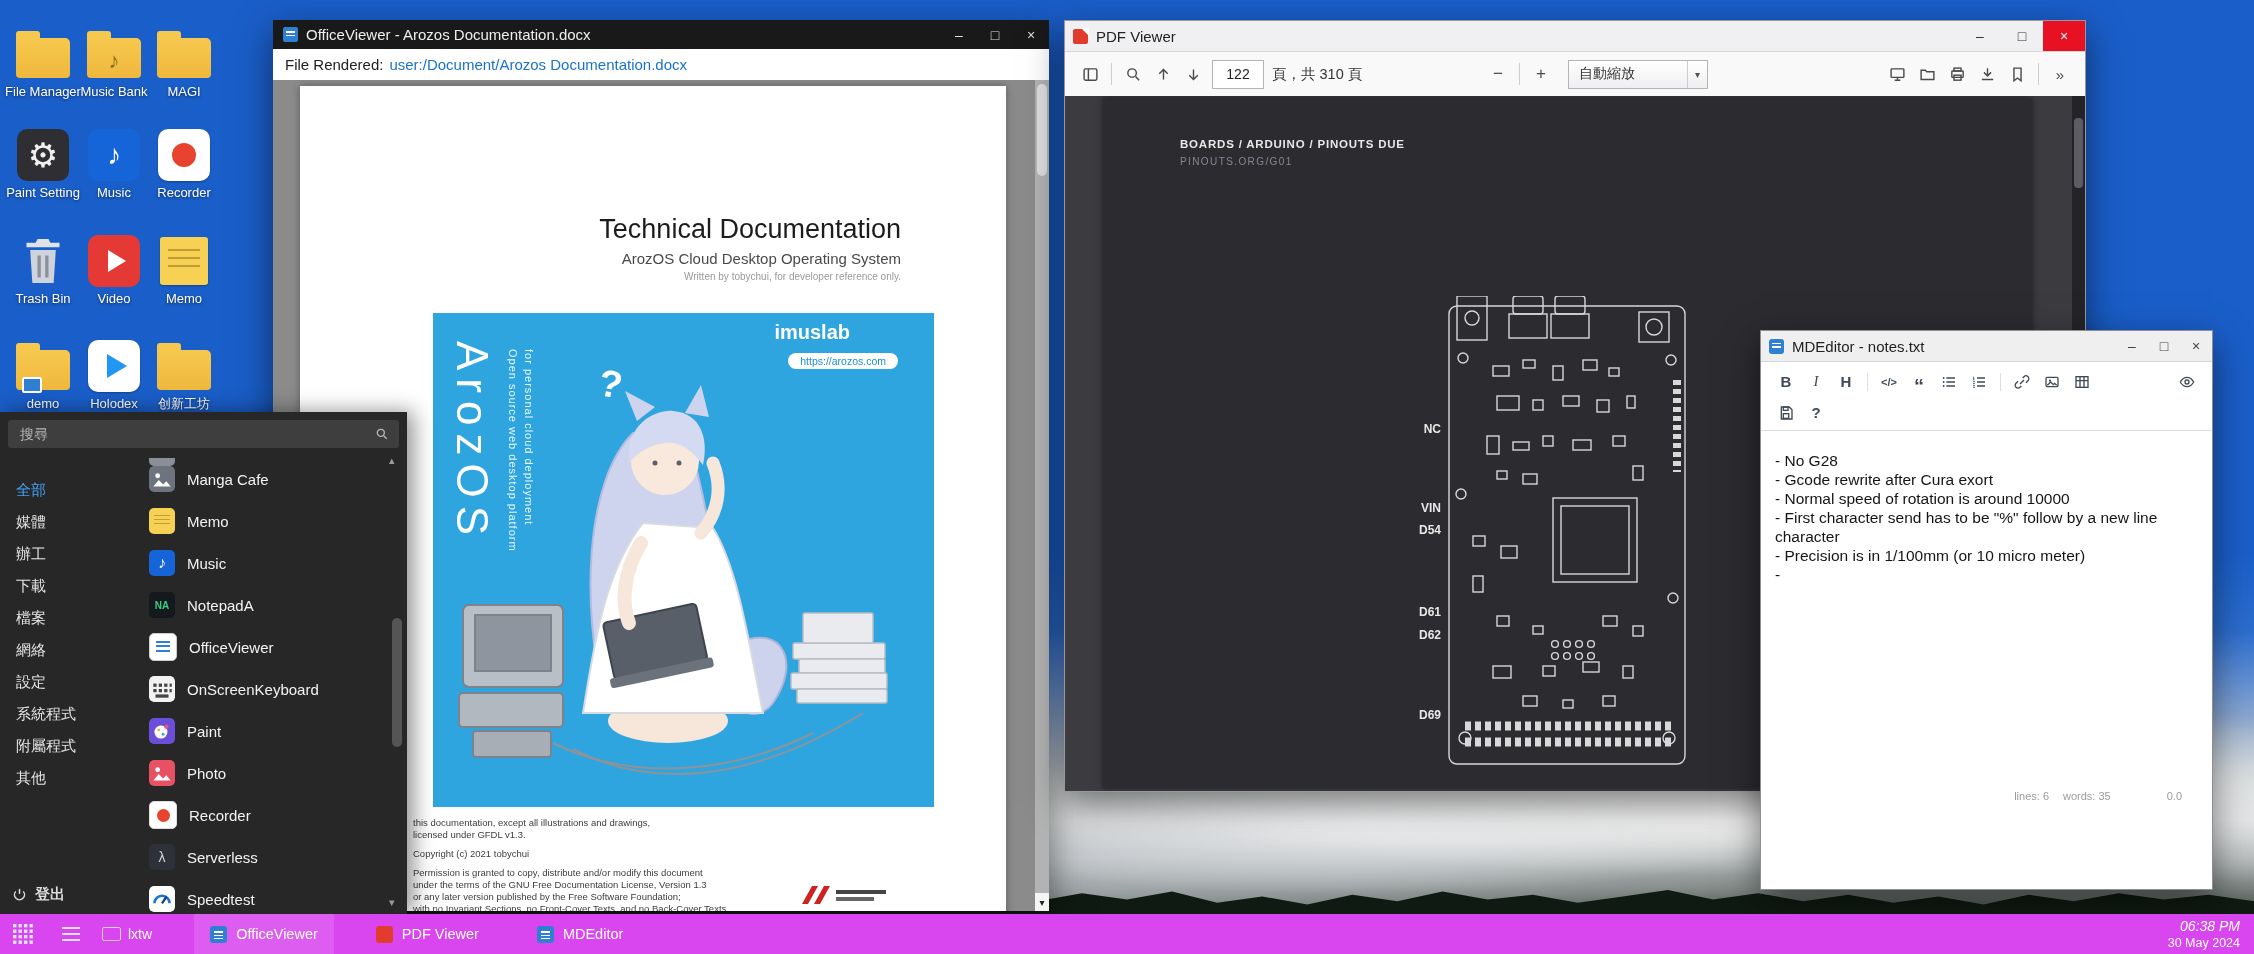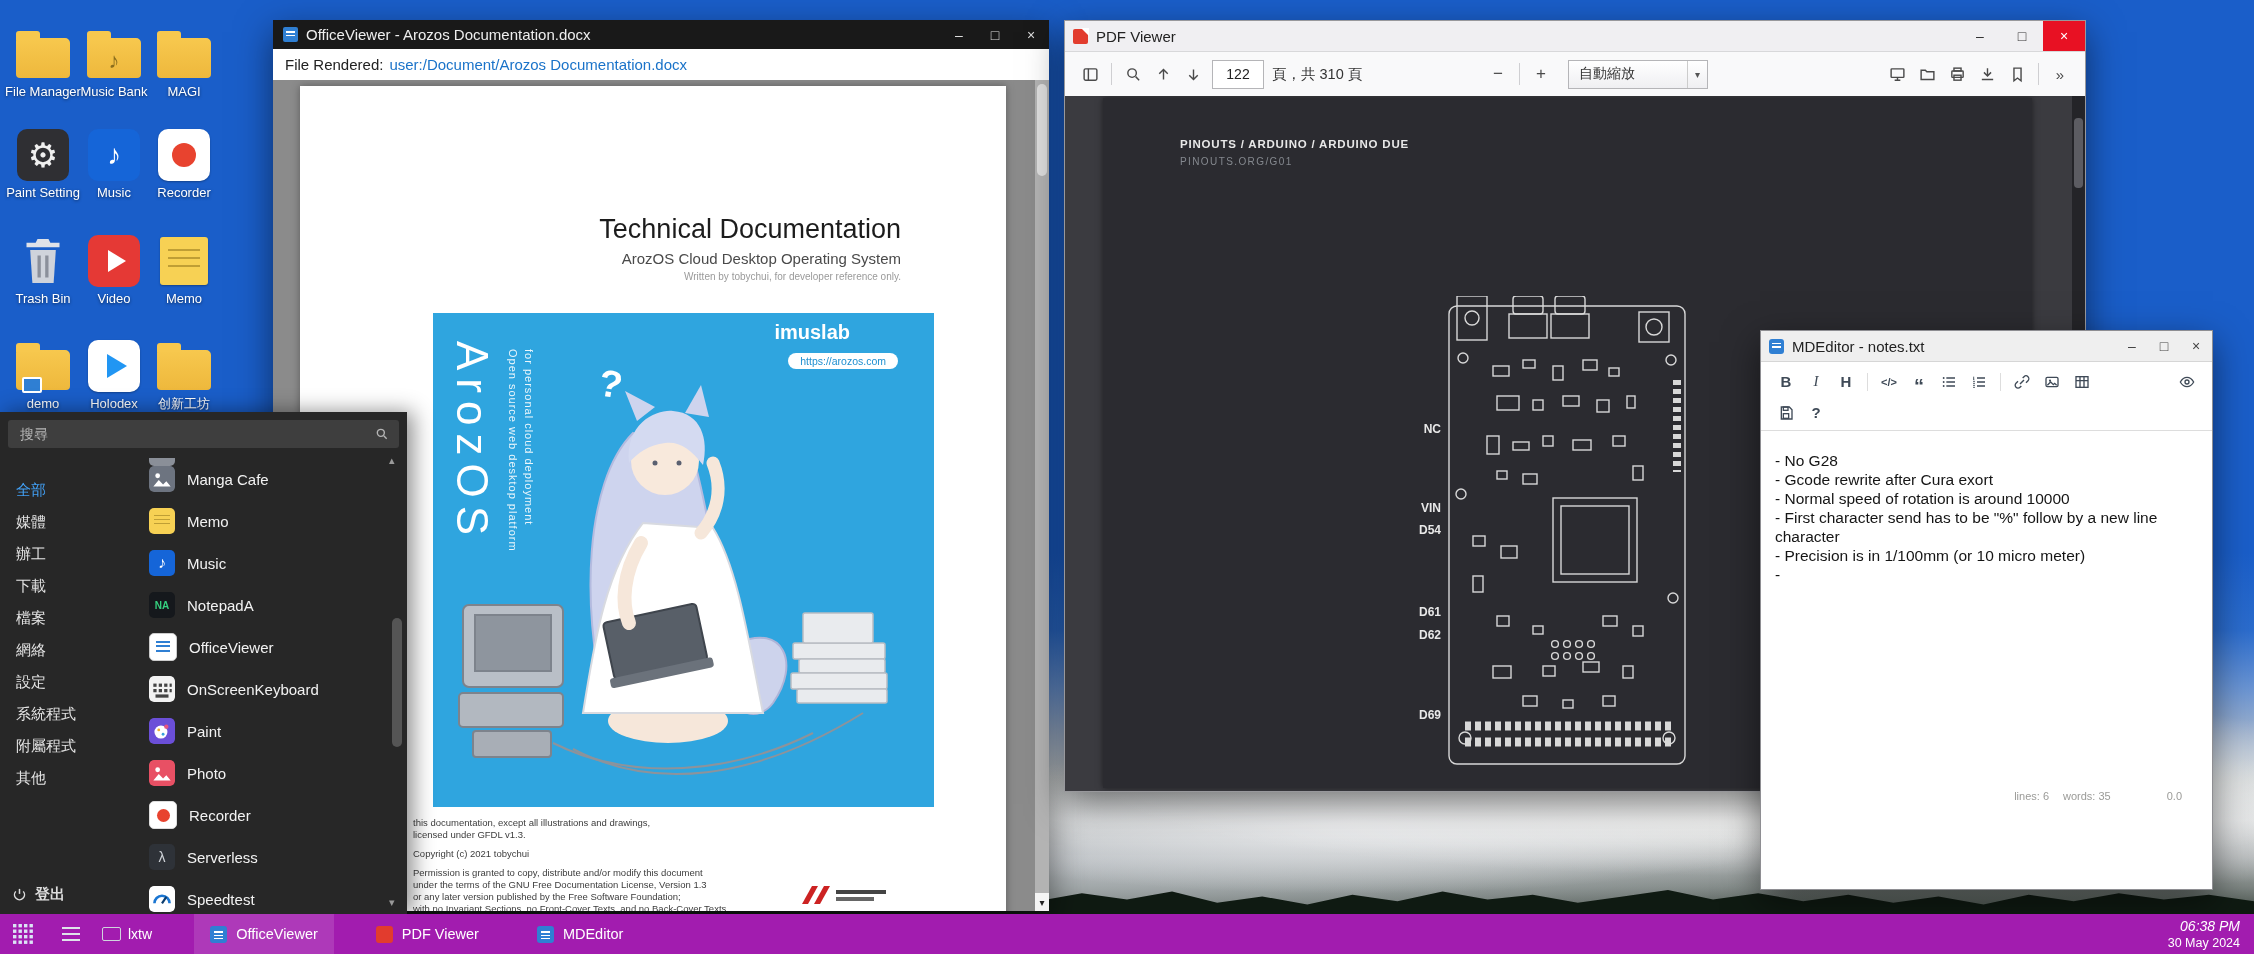--- a/index.html
+++ b/index.html
@@ -149,21 +149,21 @@
   .ai.ov::after{content:"";width:14px;height:12px;background:repeating-linear-gradient(#2f7fd3 0 2px,transparent 2px 4.5px);}
   .ai.rec{background:#fff;border:1px solid #ddd;}
   .ai.rec::after{content:"";width:13px;height:13px;border-radius:50%;background:#e8432f;}
   .ai.srv{background:#2e3238;color:#cfd3d8;font-size:14px;font-weight:normal;}
   .partial-ic{position:absolute;left:12px;top:-18px;}
   .apps-scroll{position:absolute;left:392px;top:206px;width:10px;height:129px;background:#555;border-radius:5px;cursor:pointer;}
   .scroll-up{position:absolute;left:389px;top:42px;color:#9a9a9a;font-size:11px;cursor:pointer;}
   .scroll-down{position:absolute;left:389px;top:484px;color:#9a9a9a;font-size:11px;cursor:pointer;}
 
   
-  .bar{position:absolute;left:0;top:914px;width:2254px;height:40px;background:#a21caf;display:flex;align-items:center;z-index:10;}
+  .bar{position:absolute;left:0;top:914px;width:2254px;height:40px;background:#d946ef;display:flex;align-items:center;z-index:10;}
   .b-start{margin-left:12px;cursor:pointer;display:flex;}
   .b-burger{margin-left:28px;display:flex;flex-direction:column;gap:4px;cursor:pointer;}
   .b-burger i{width:18px;height:2px;background:#dfe3ea;display:block;}
   .b-ime{margin-left:22px;display:flex;align-items:center;gap:7px;color:#fff;font-size:14px;cursor:pointer;}
   .kbd{width:17px;height:12px;border:1.5px solid #cfd4dd;border-radius:2px;}
   .tasks{margin-left:42px;display:flex;height:40px;align-items:stretch;}
   .task{display:flex;align-items:center;gap:9px;padding:0 16px;color:#fff;font-size:14.5px;cursor:pointer;}
   .task.active{background:rgba(255,255,255,.13);}
   .task+.task{margin-left:26px;}
   .t-ico{width:17px;height:17px;border-radius:3px;flex:none;position:relative;}
@@ -431,21 +431,21 @@
           <svg viewBox="0 0 24 24" fill="none" stroke="currentColor" stroke-width="2">
               <path d="M7 3h10v18l-5-4-5 4z"></path>
             </svg>
         </div>
         <div class="p-divider"></div>
         <div class="tool p-chev">»</div>
       </div>
     </div>
     <div class="p-content">
       <div class="p-page">
-        <div class="p-crumb">PINOUTS / ARDUINO / ARDUINO DUE</div>
+        <div class="p-crumb">BOARDS / ARDUINO / PINOUTS DUE</div>
         <div class="p-src">PINOUTS.ORG/G01</div>
         <div class="p-board">
           <svg viewBox="0 0 289 488" width="289" height="488">
             <g stroke="#d8d8d8" fill="none" stroke-width="1.4">
               <rect x="48" y="10" width="236" height="458" rx="8"></rect>
               <rect x="56" y="0" width="30" height="44"></rect>
                 <circle cx="71" cy="22" r="7"></circle>
               <rect x="112" y="0" width="30" height="18" rx="3"></rect>
                 <rect x="108" y="18" width="38" height="24"></rect>
               <rect x="154" y="0" width="30" height="18" rx="3"></rect>

